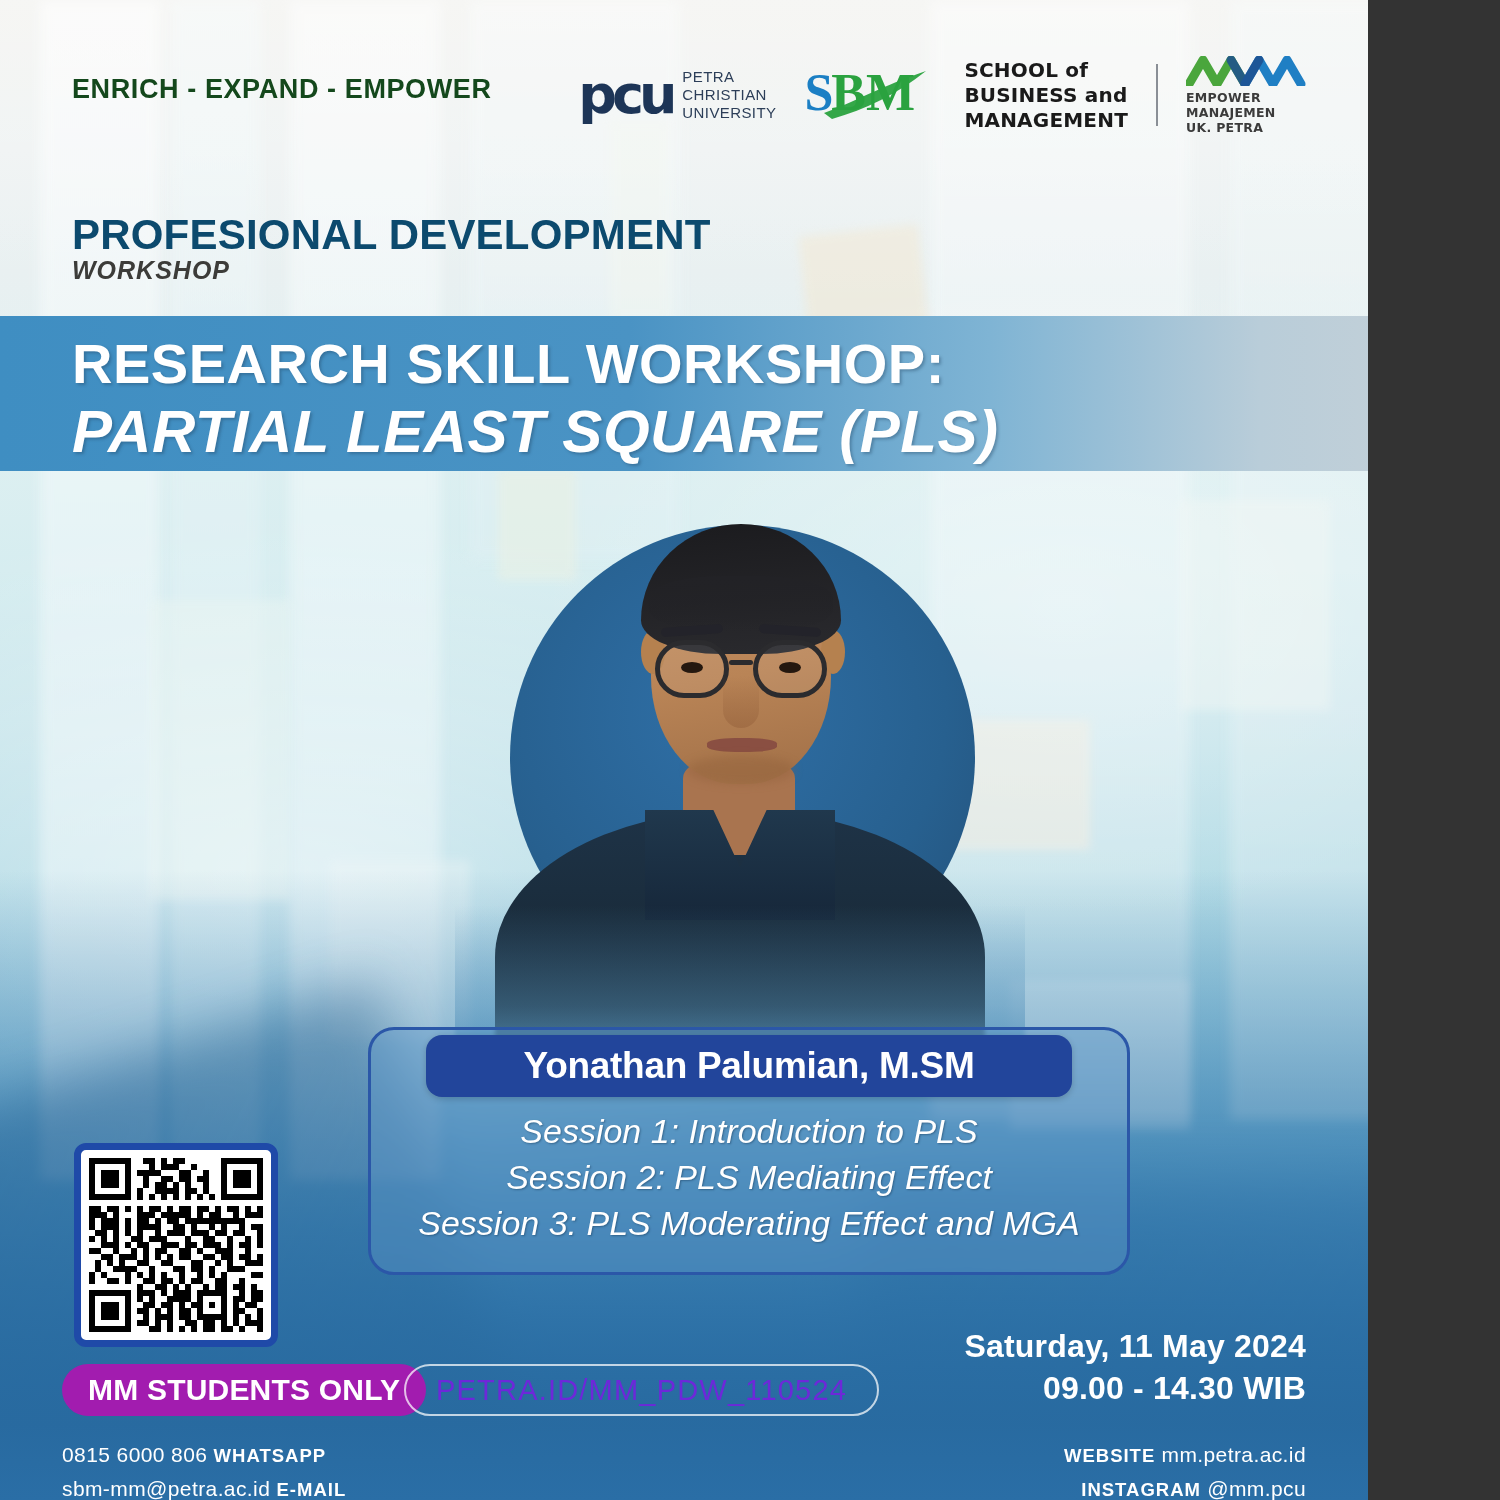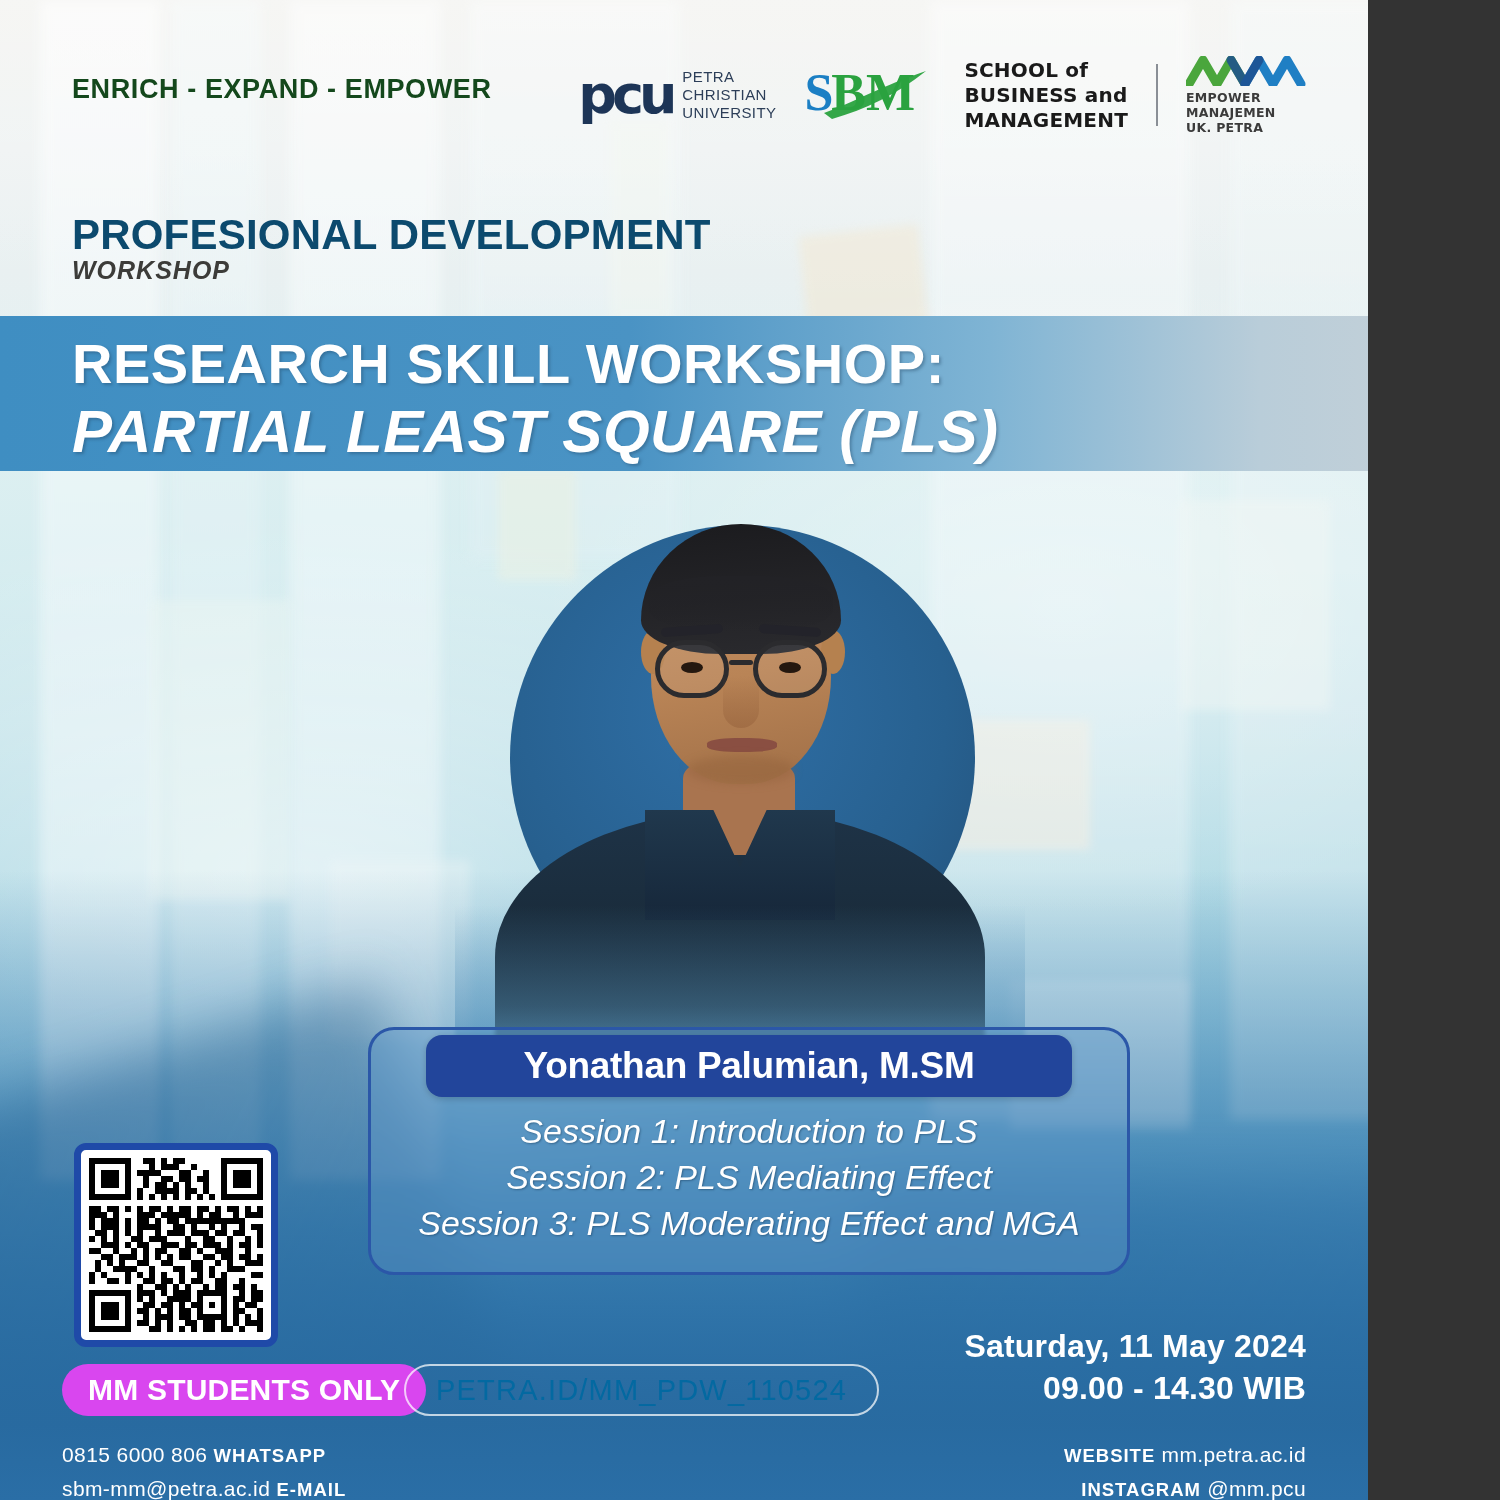--- a/index.html
+++ b/index.html
@@ -180,29 +180,29 @@
   
   .qr-wrap{
     position:absolute;left:74px;top:1143px;width:204px;height:204px;
     background:#fff;border:7px solid #1f4aa8;border-radius:12px;padding:8px;
   }
   .qr{width:100%;height:100%;display:block;}
 
   
   .pill-students{
     position:absolute;left:62px;top:1364px;height:52px;
-    padding:0 26px;border-radius:26px;background:#d946ef;
+    padding:0 26px;border-radius:26px;background:#a21caf;
     display:flex;align-items:center;
     color:#fff;font-size:30px;font-weight:800;letter-spacing:.2px;
   }
   .pill-link{
     position:absolute;left:404px;top:1364px;height:52px;
     padding:0 30px;border-radius:26px;border:2px solid rgba(255,255,255,.72);
     display:flex;align-items:center;
-    color:#0369a1;font-size:29px;font-weight:500;letter-spacing:1.2px;
+    color:#6d28d9;font-size:29px;font-weight:500;letter-spacing:1.2px;
   }
 
   .when{
     position:absolute;right:62px;top:1326px;text-align:right;color:#fff;
     font-size:32px;font-weight:700;line-height:1.3;letter-spacing:.2px;
   }
 
   .foot-left{
     position:absolute;left:62px;top:1438px;color:#fff;font-size:21px;line-height:1.62;letter-spacing:.4px;
   }

